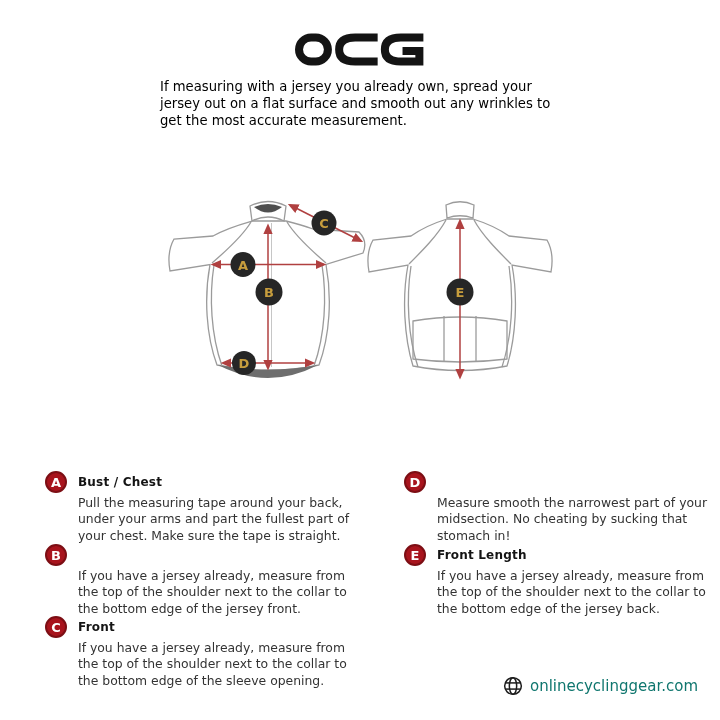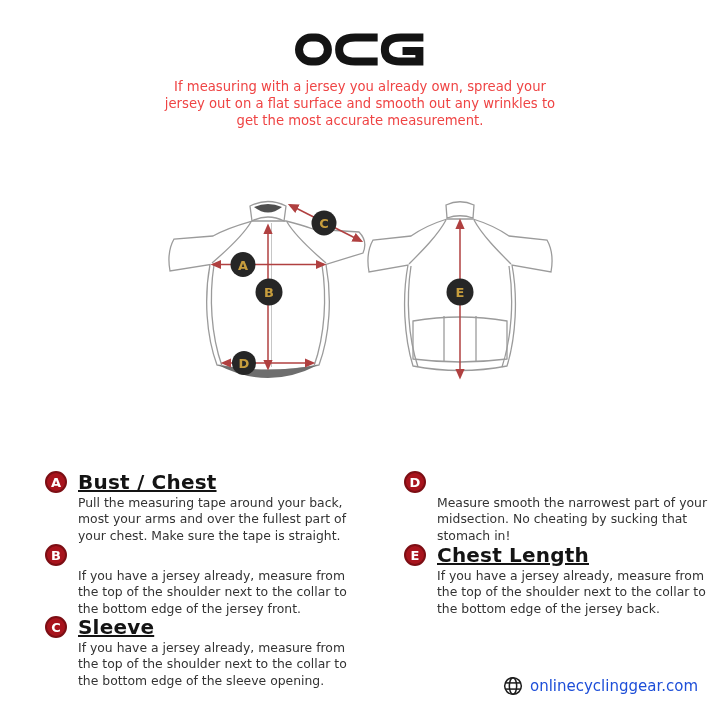--- a/index.html
+++ b/index.html
@@ -8,55 +8,55 @@
     font-family:"DejaVu Sans","Liberation Sans",sans-serif;
   }
   .stage{position:absolute;inset:0;width:720px;height:720px;background:#fff;}
 
   
   .logo{position:absolute;top:27px;left:50%;transform:translateX(-50%);}
 
   
   .intro{
     position:absolute;top:79px;left:50%;transform:translateX(-50%);
-    width:400px;text-align:center;font-size:13.2px;line-height:1.28;color:#ef4444;
+    width:400px;font-size:13.2px;line-height:1.28;color:#000000;
   }
 
   
   .diagram{position:absolute;left:150px;top:175px;width:440px;height:215px;}
 
   
   .legend-item{
     position:absolute;display:grid;grid-template-columns:33px 1fr;column-gap:0;
   }
   .legend-item .badge{
     grid-column:1;grid-row:1;width:22px;height:22px;border-radius:50%;
     background:#a8141d;border:2px solid #7c0e14;box-sizing:border-box;
     color:#fff;font-size:13px;font-weight:bold;
     display:flex;align-items:center;justify-content:center;line-height:1;
   }
   .legend-item .title{
-    grid-column:2;grid-row:1;font-size:20px;font-weight:bold;color:#141414;
-    line-height:22px;letter-spacing:.2px;text-decoration:underline;
+    grid-column:2;grid-row:1;font-size:12px;font-weight:bold;color:#141414;
+    line-height:22px;letter-spacing:.2px;
   }
   .legend-item .desc{
     grid-column:2;grid-row:2;margin-top:2px;width:272px;
     font-size:12.4px;line-height:1.32;color:#333333;
   }
   #legend-a{left:45px;top:471px;}
   #legend-b{left:45px;top:544px;}
   #legend-c{left:45px;top:616px;}
   #legend-d{left:404px;top:471px;}
   #legend-e{left:404px;top:544px;}
 
   
   .footer{
     position:absolute;right:22px;top:676px;display:flex;align-items:center;gap:7px;
   }
-  .footer .site{font-size:15px;color:#1d4ed8;}
+  .footer .site{font-size:15px;color:#0f766e;}
 </style>
 </head>
 <body>
 
 <div class="stage">
 
   <svg class="logo" width="138" height="45" viewBox="0 0 172 56" aria-label="OCG">
     <title>OCG</title>
     <g stroke="#141414" stroke-width="10" fill="none">
       <rect x="10" y="13" width="36" height="30" rx="15"></rect>
@@ -137,42 +137,42 @@
       <g>
         <circle cx="310" cy="117" r="13.5" fill="#262626"></circle>
         <text x="310" y="122" fill="#c79d3d">E</text>
       </g>
     </g>
   </svg>
 
   <div class="legend-item" id="legend-a">
     <div class="badge">A</div>
     <div class="title">Bust / Chest</div>
-    <div class="desc">Pull the measuring tape around your back, most your arms and over the fullest part of your chest. Make sure the tape is straight.</div>
+    <div class="desc">Pull the measuring tape around your back, under your arms and part the fullest part of your chest. Make sure the tape is straight.</div>
   </div>
 
   <div class="legend-item" id="legend-b">
     <div class="badge">B</div>
     <div class="desc">If you have a jersey already, measure from the top of the shoulder next to the collar to the bottom edge of the jersey front.</div>
   </div>
 
   <div class="legend-item" id="legend-c">
     <div class="badge">C</div>
-    <div class="title">Sleeve</div>
+    <div class="title">Front</div>
     <div class="desc">If you have a jersey already, measure from the top of the shoulder next to the collar to the bottom edge of the sleeve opening.</div>
   </div>
 
   <div class="legend-item" id="legend-d">
     <div class="badge">D</div>
     <div class="desc">Measure smooth the narrowest part of your midsection. No cheating by sucking that stomach in!</div>
   </div>
 
   <div class="legend-item" id="legend-e">
     <div class="badge">E</div>
-    <div class="title">Chest Length</div>
+    <div class="title">Front Length</div>
     <div class="desc">If you have a jersey already, measure from the top of the shoulder next to the collar to the bottom edge of the jersey back.</div>
   </div>
 
   <div class="footer">
     <svg width="20" height="20" viewBox="0 0 24 24">
       <g stroke="#1d1d1d" stroke-width="1.8" fill="none">
         <circle cx="12" cy="12" r="10"></circle>
         <ellipse cx="12" cy="12" rx="4.4" ry="10"></ellipse>
         <line x1="2.6" y1="8.3" x2="21.4" y2="8.3"></line>
         <line x1="2.6" y1="15.7" x2="21.4" y2="15.7"></line>

